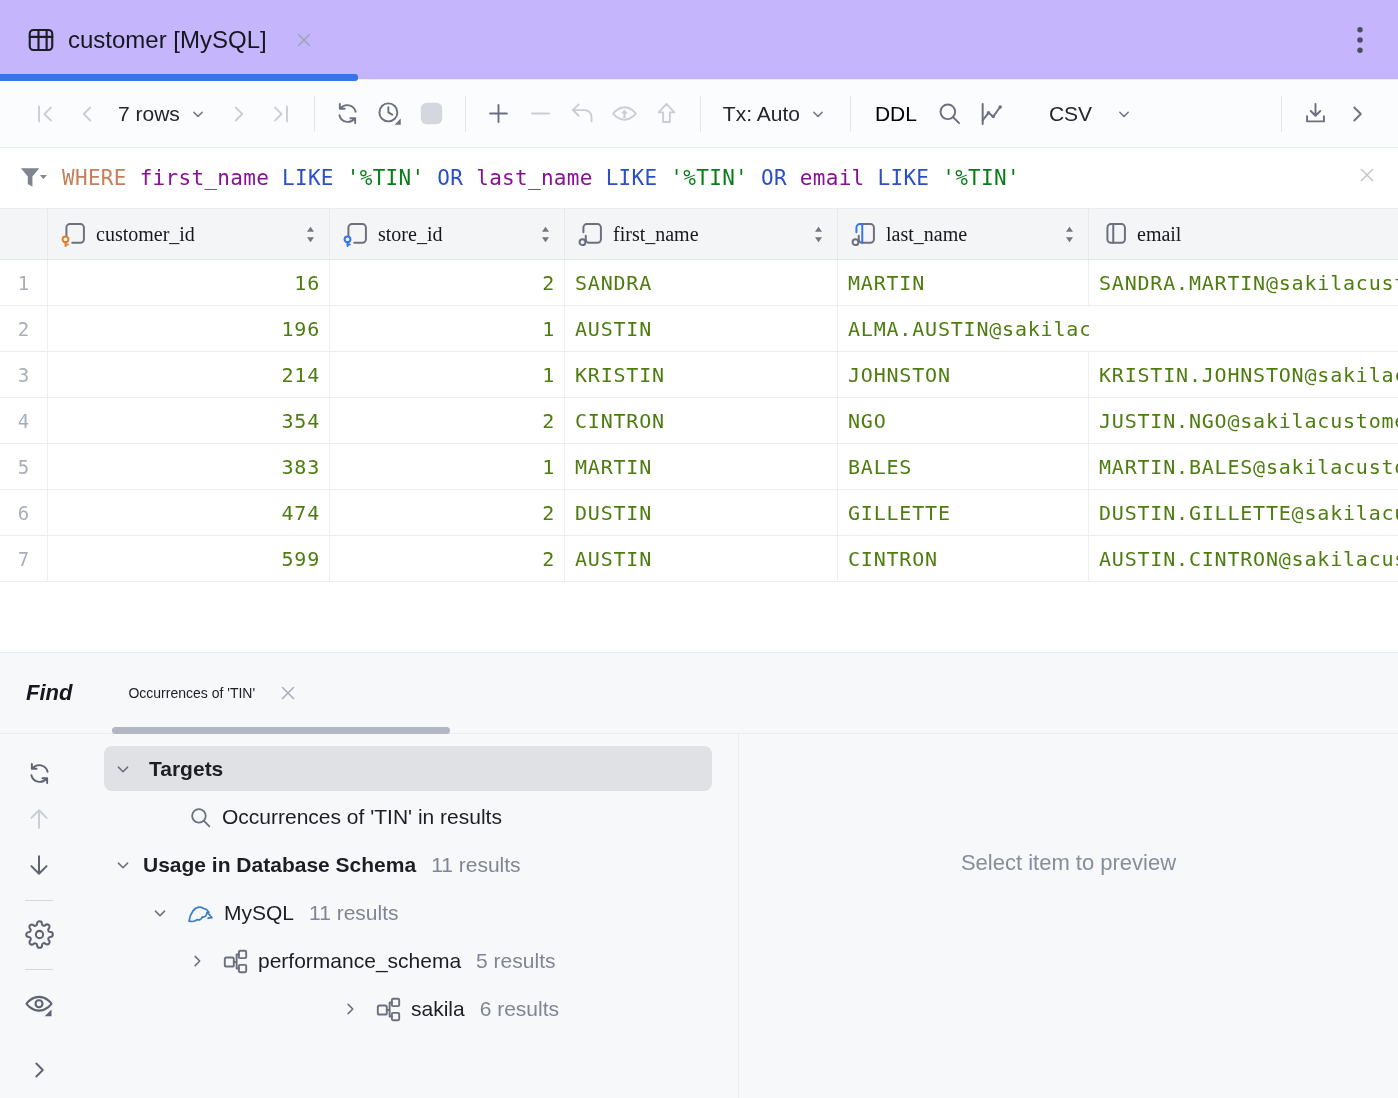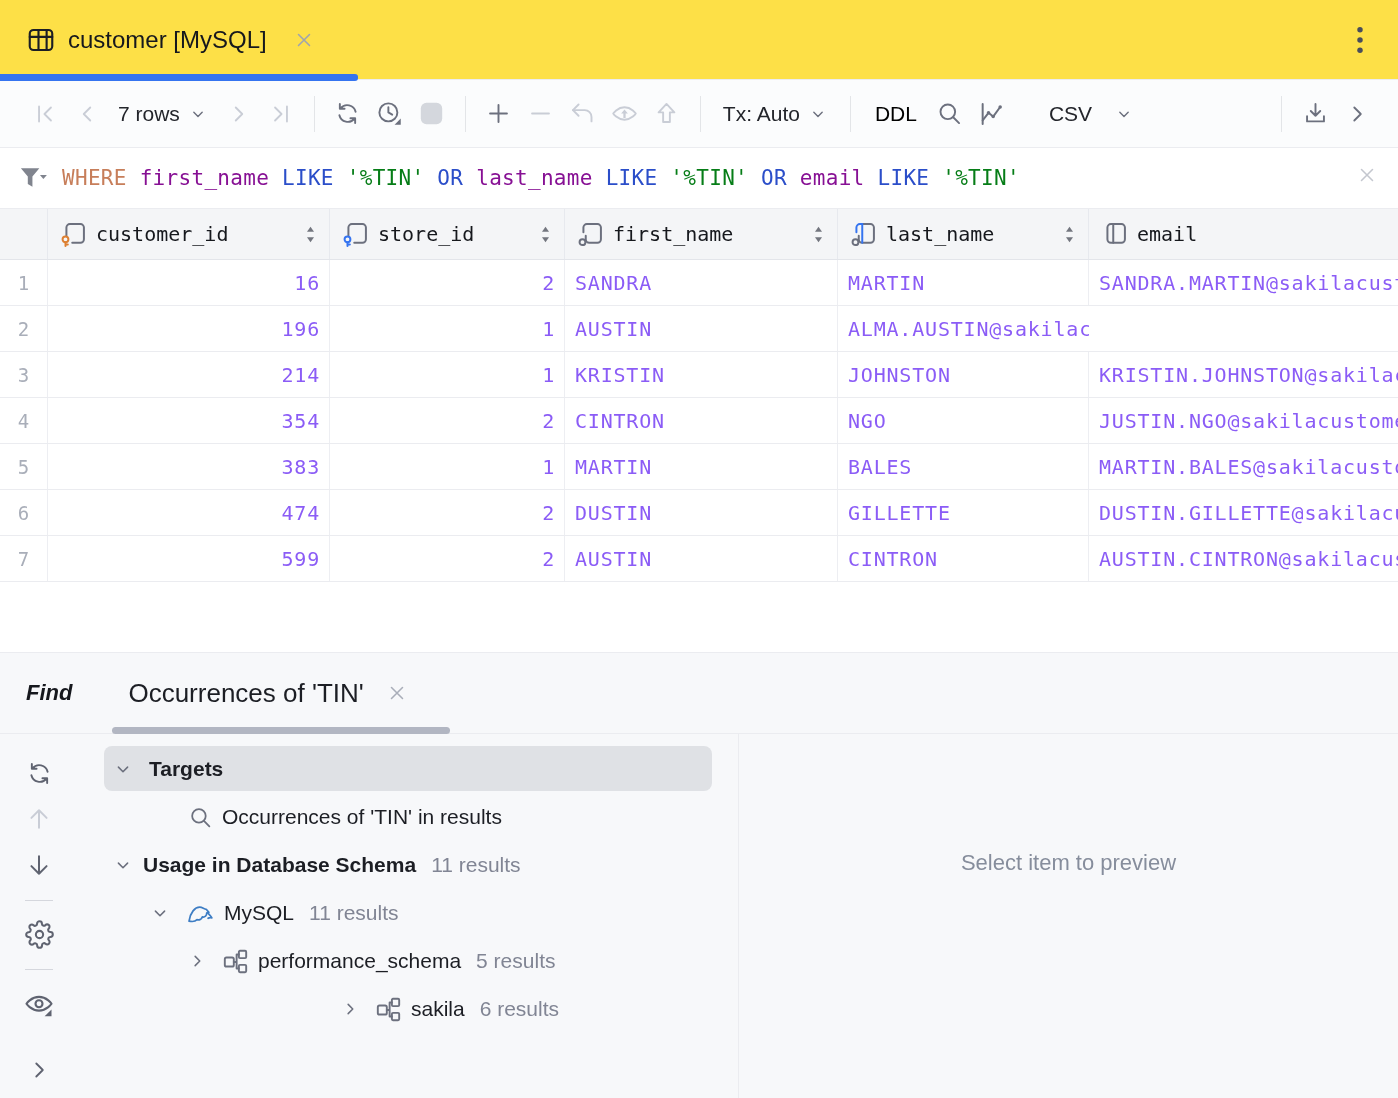--- a/index.html
+++ b/index.html
@@ -1,21 +1,21 @@
 <!DOCTYPE html>
 <html><head>
 <meta charset="utf-8">
 <style>
   * { margin:0; padding:0; box-sizing:border-box; }
   html,body { background:#fff; }
   .app { position:relative; width:1398px; height:1098px; overflow:hidden;
          font-family:"Liberation Sans", sans-serif; color:#1c1e24; background:#fff; }
 
   
-  .tabbar { position:relative; height:80px; background:#fde047; border-bottom:1px solid #ebecf0;text-align:center; }
+  .tabbar { position:relative; height:80px; background:#c4b5fd; border-bottom:1px solid #ebecf0;text-align:center; }
   .tab { position:absolute; left:0; top:0; height:80px; display:flex; align-items:center;
          padding:0 30px 0 26px; gap:12px; cursor:pointer; }
   .tab-title { font-size:24px; color:#16181d; }
   .tab-close { display:flex; color:#9fa4b0; margin-left:14px; }
   .tab-indicator { position:absolute; left:0; bottom:-1px; width:358px; height:7px;
                    background:#3574f0; border-radius:0 3px 3px 0; }
   .kebab { position:absolute; right:24px; top:24px; color:#4a4d5a; display:flex; cursor:pointer; }
 
   
   .toolbar { height:68px; background:#fbfcfd; border-bottom:1px solid #ebecf0;
@@ -34,42 +34,42 @@
   .filterbar { position:relative; height:60px; background:#fff; display:flex; align-items:center;
                padding-left:18px; }
   .funnel { display:flex; align-items:center; color:#80848e; margin-right:14px; cursor:pointer; }
   .fquery { font-family:"DejaVu Sans Mono", monospace; font-size:21px; letter-spacing:0.3px;
             white-space:nowrap; overflow:hidden; }
   .filter-close { position:absolute; right:20px; top:16px; color:#c4c7cf; display:flex; cursor:pointer; }
 
   
   .grid { font-family:"DejaVu Sans Mono", monospace; }
   .grow { display:grid; grid-template-columns:48px 282px 235px 273px 251px 1fr; }
-  .ghead { background:#f4f5f7; border-top:1px solid #ebecf0; border-bottom:1px solid #e3e5ea; height:52px; }
+  .ghead { background:#f4f5f7; border-top:1px solid #ebecf0; border-bottom:1px solid #e3e5ea; height:52px;font-family:Liberation Serif, serif; }
   .hcell { display:flex; align-items:center; gap:8px; padding:0 10px 0 12px; border-right:1px solid #e7e9ee;
            font-size:20px; color:#16181d; overflow:hidden; white-space:nowrap; cursor:pointer; }
   .hcell:last-child { border-right:none; }
   .hgut { border-right:1px solid #e7e9ee; }
   .sort { margin-left:auto; display:flex; color:#73767f; flex:0 0 auto; }
   .drow { height:46px; border-bottom:1px solid #ebecf0; background:#fff; }
-  .dcell { display:flex; align-items:center; font-size:20px; letter-spacing:0.8px; color:#8b5cf6;
+  .dcell { display:flex; align-items:center; font-size:20px; letter-spacing:0.8px; color:#4d7c0f;
            border-right:1px solid #edeef2; padding:0 10px; overflow:hidden; white-space:nowrap; }
   .dcell:last-child { border-right:none; }
   .dcell.num { justify-content:flex-end; padding-right:9px; }
   .gut { display:flex; align-items:center; justify-content:center; color:#a9aeb9; font-size:19px;
          border-right:1px solid #edeef2; }
 
   
   .findpanel { position:absolute; left:0; top:652px; width:1398px; height:446px;
                background:#f7f8fa; border-top:1px solid #ebecf0; }
   .fhead { position:relative; height:81px; border-bottom:1px solid #ebecf0;
            display:flex; align-items:center; }
   .ftitle { font-size:22px; font-weight:700; color:#16181d; margin-left:26px;font-style:italic; }
   .ftab { display:flex; align-items:center; gap:22px; margin-left:56px; cursor:pointer; }
-  .ftab-label { font-size:26px; color:#1c1e24; }
+  .ftab-label { font-size:14px; color:#1c1e24; }
   .ftab-close { display:flex; color:#a9aeb9; }
   .ftab-underline { position:absolute; left:112px; bottom:-1px; width:338px; height:7px;
                     background:#b2b6c2; border-radius:4px; }
   .fbody { display:flex; height:364px; }
   .fside { width:78px; display:flex; flex-direction:column; align-items:center; padding-top:22px; flex:0 0 auto; }
   .sbtn { display:flex; align-items:center; justify-content:center; width:40px; height:40px;
           color:#5f6370; border-radius:6px; cursor:pointer; margin-bottom:11px; }
   .sbtn.dis { color:#c9cdd6; }
   .ssep { width:28px; height:1px; background:#d5d7dd; margin:6px 0 17px 0; }
   .sgap { height:22px; }

